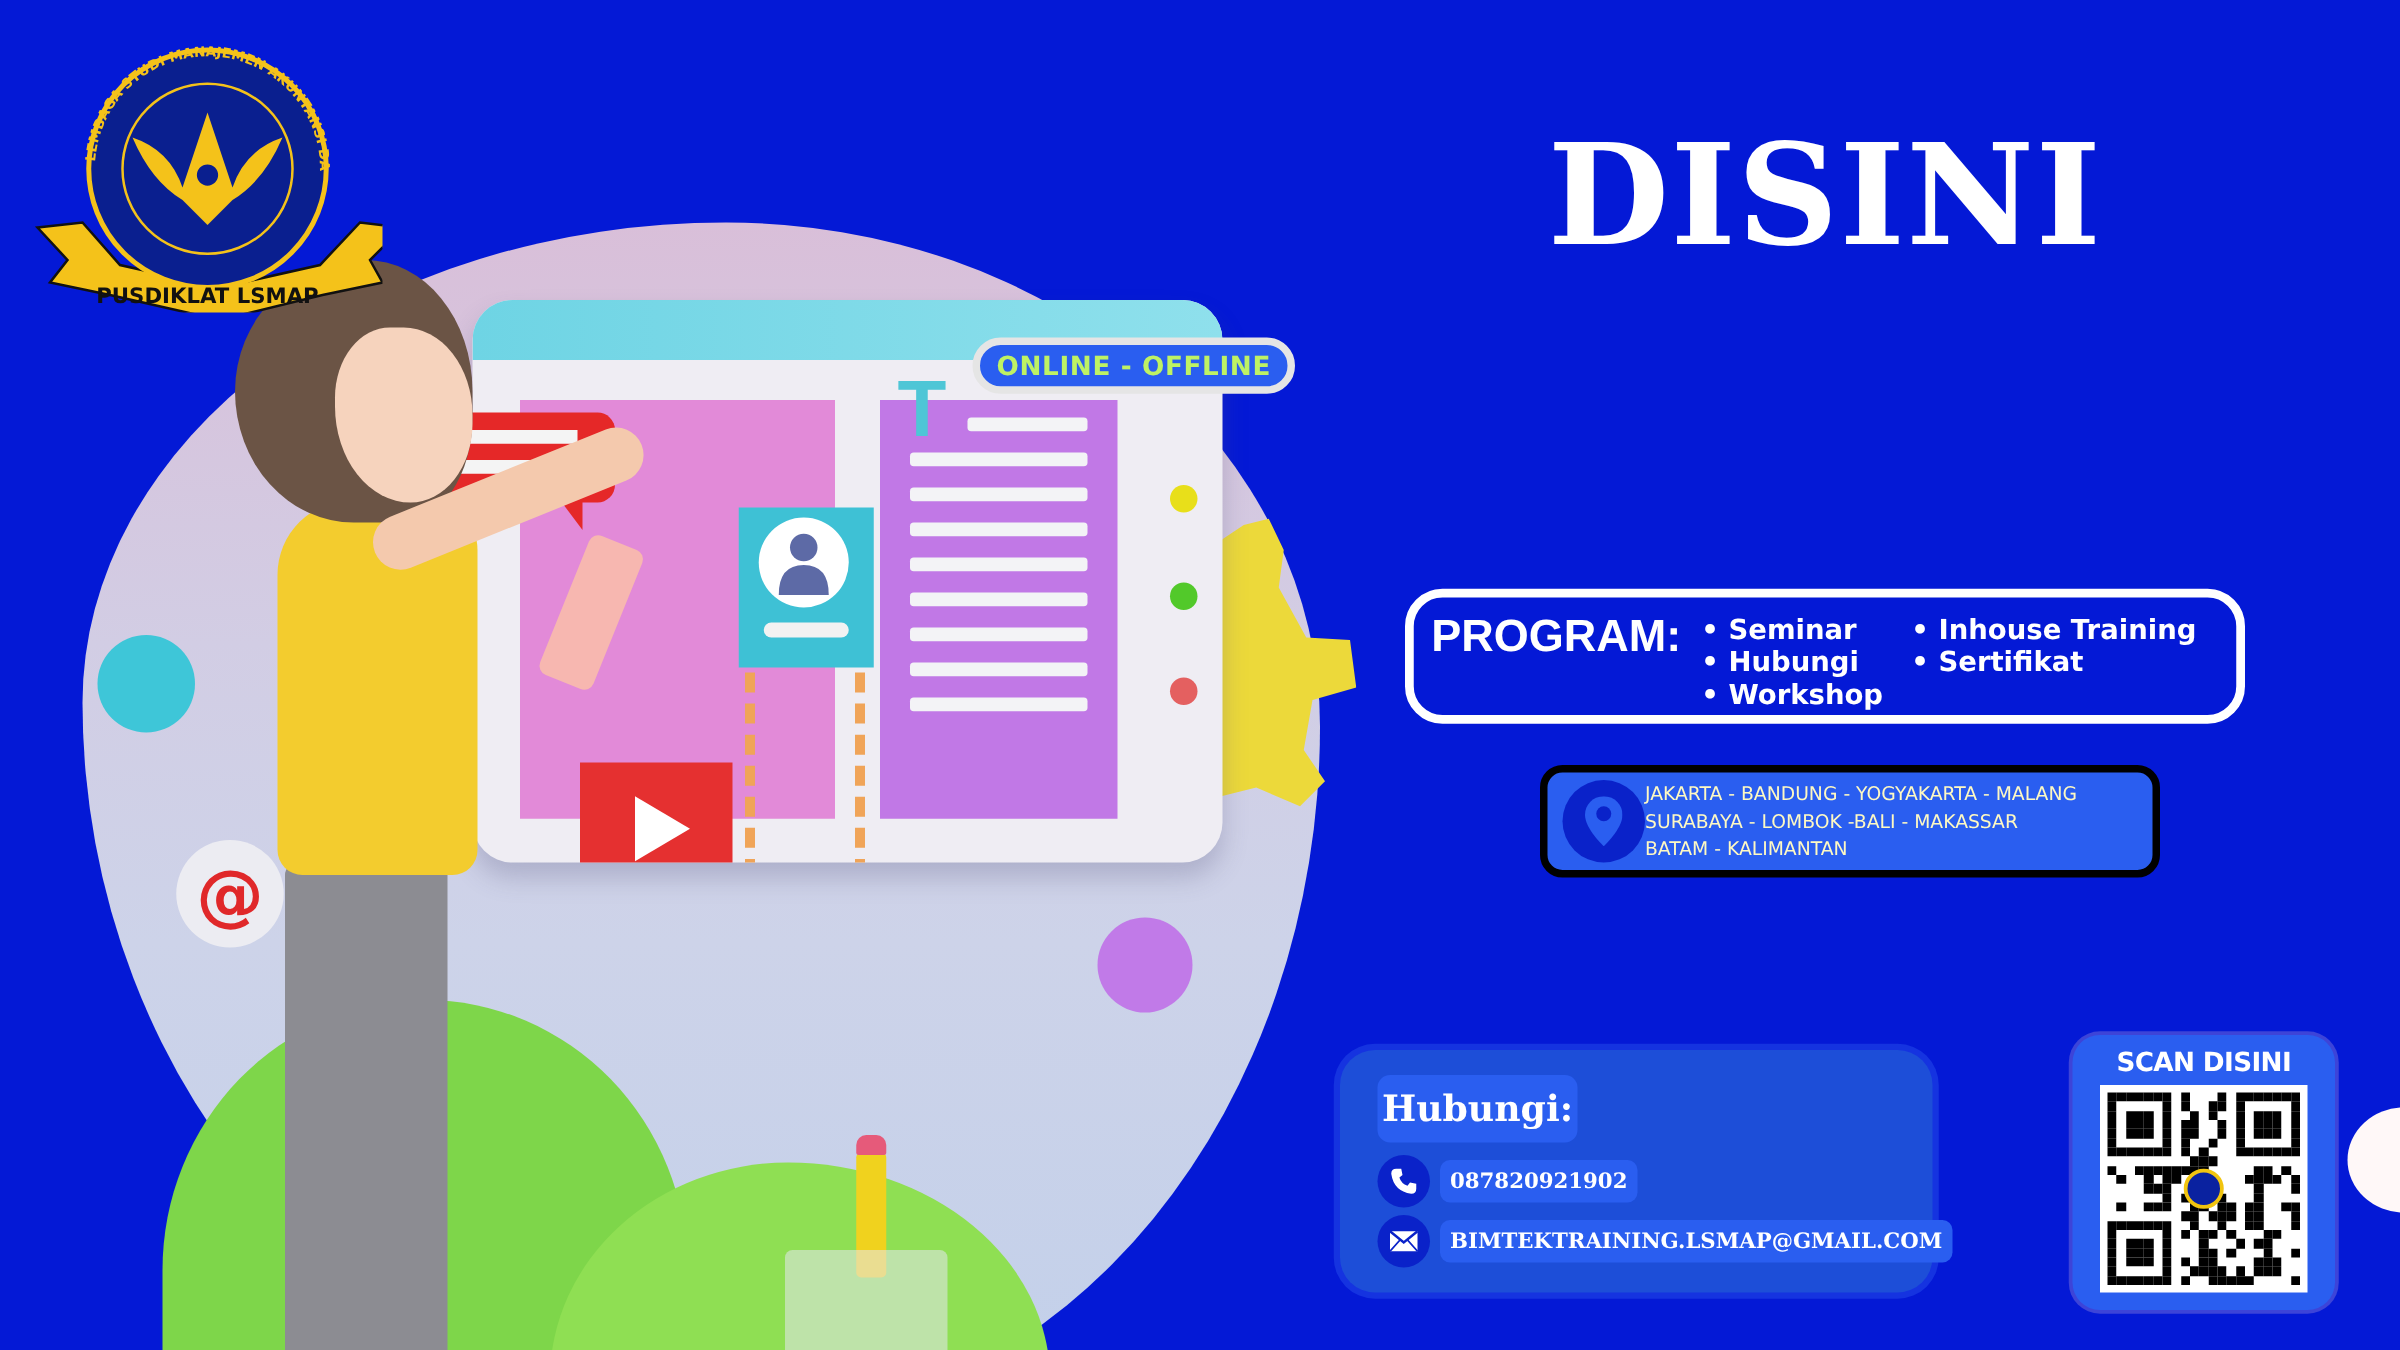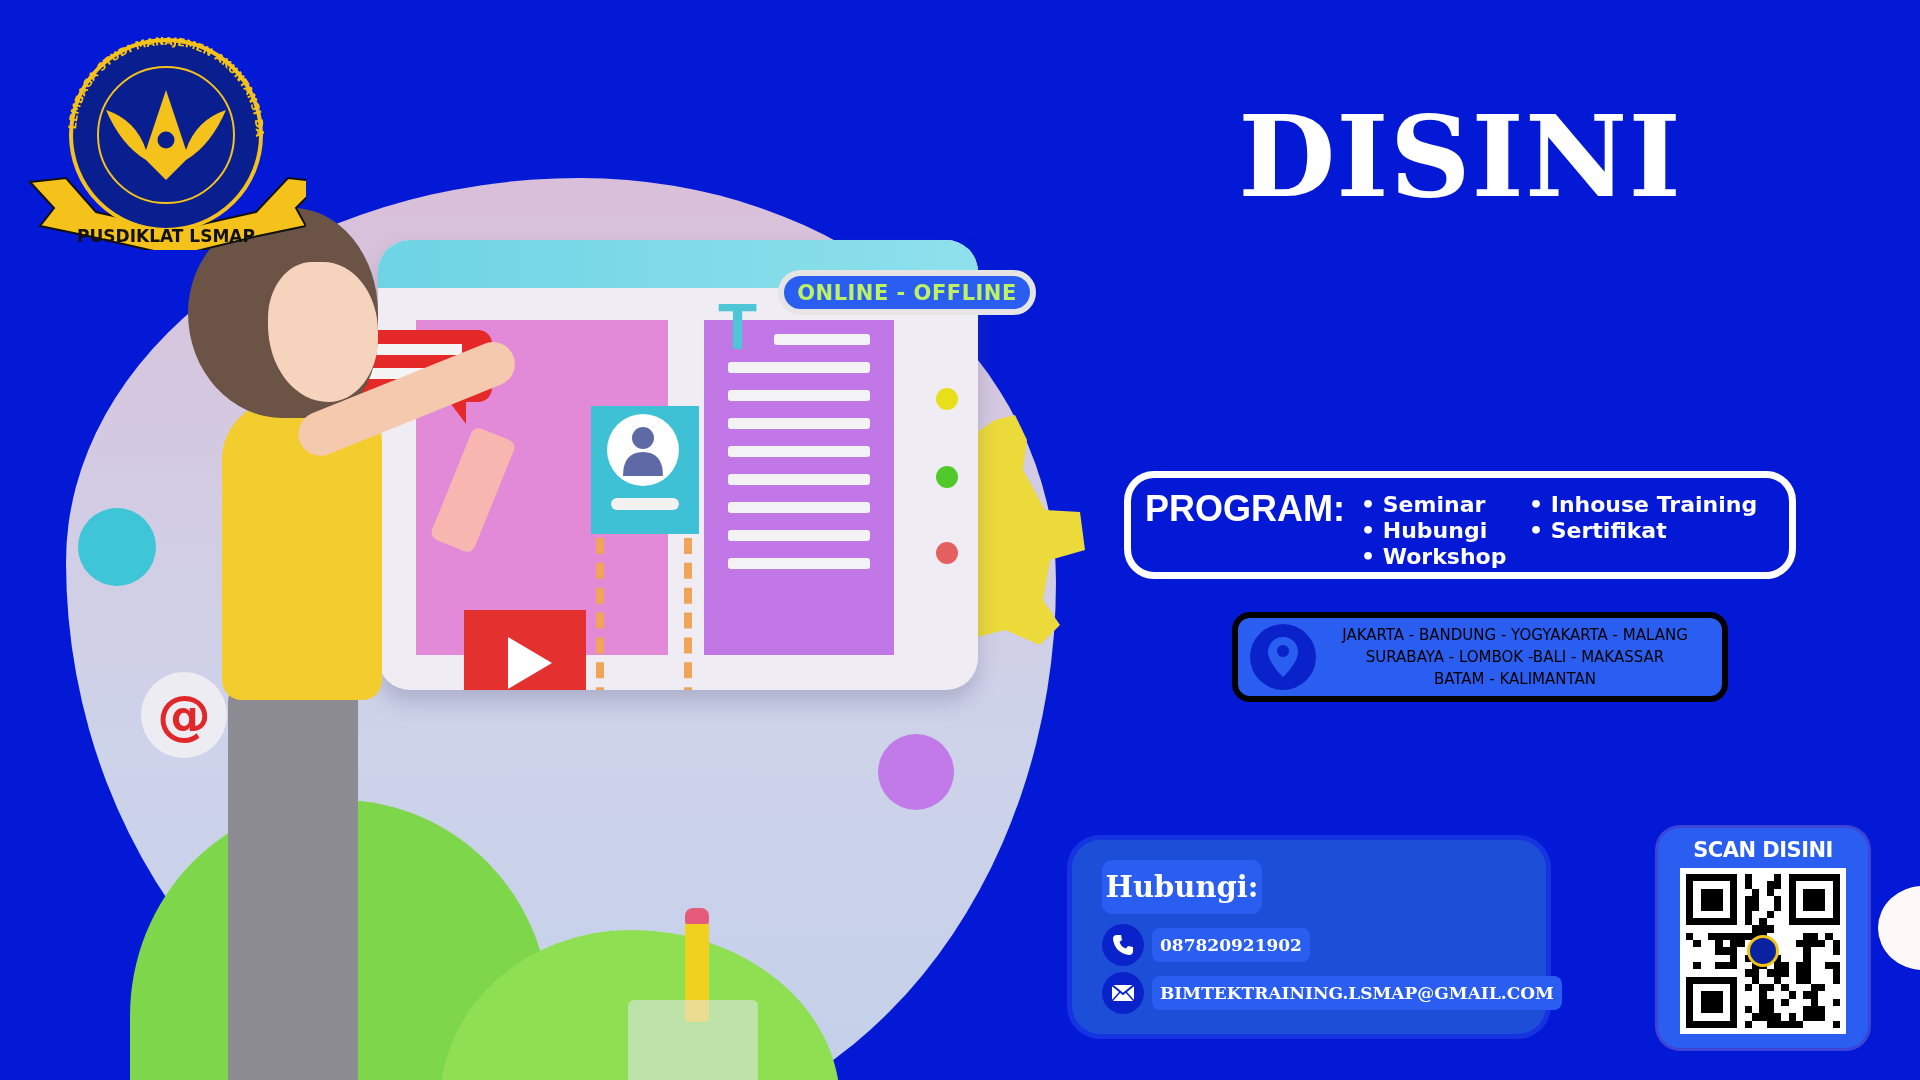--- a/index.html
+++ b/index.html
@@ -83,21 +83,21 @@
     .program-col { list-style: none; font: bold 22px "DejaVu Sans", sans-serif; line-height: 26px; margin-top: 6px; }
     .program-col li::before { content: "• "; }
     .program-col.c1 { width: 168px; }
 
     
     .location {
       left: 1232px; top: 612px; width: 496px; height: 90px; border: 6px solid #000; border-radius: 18px;
       background: #2a5ef0; display: flex; align-items: center;
     }
     .pin-circle { width: 66px; height: 66px; border-radius: 50%; background: #0a22c9; margin-left: 12px; display:flex; align-items:center; justify-content:center; flex: none; }
-    .loc-text { flex: 1; color: #000000; font: 15px "DejaVu Sans", sans-serif; text-align: center; line-height: 22px; padding-right: 8px; }
+    .loc-text { flex: 1; color: #fef9c3; font: 15px "DejaVu Sans", sans-serif; line-height: 22px; padding-right: 8px; }
 
     
     .contact {
       left: 1072px; top: 840px; width: 474px; height: 194px; background: #1d4ed8; border-radius: 28px;
       box-shadow: 0 0 0 5px #1533e0;
     }
     .hub-label { left: 30px; top: 20px; width: 160px; height: 54px; background: #2a5ef0; border-radius: 10px; color:#fff; font: bold 29px "DejaVu Serif", serif; display:flex; align-items:center; justify-content:center; }
     .c-icon { width: 42px; height: 42px; border-radius: 50%; background: #0a22c9; display:flex; align-items:center; justify-content:center; }
     .c-pill { height: 34px; background: #2a5ef0; border-radius: 8px; color: #fff; font: bold 17px "DejaVu Serif", serif; display:flex; align-items:center; padding: 0 8px; }
 

